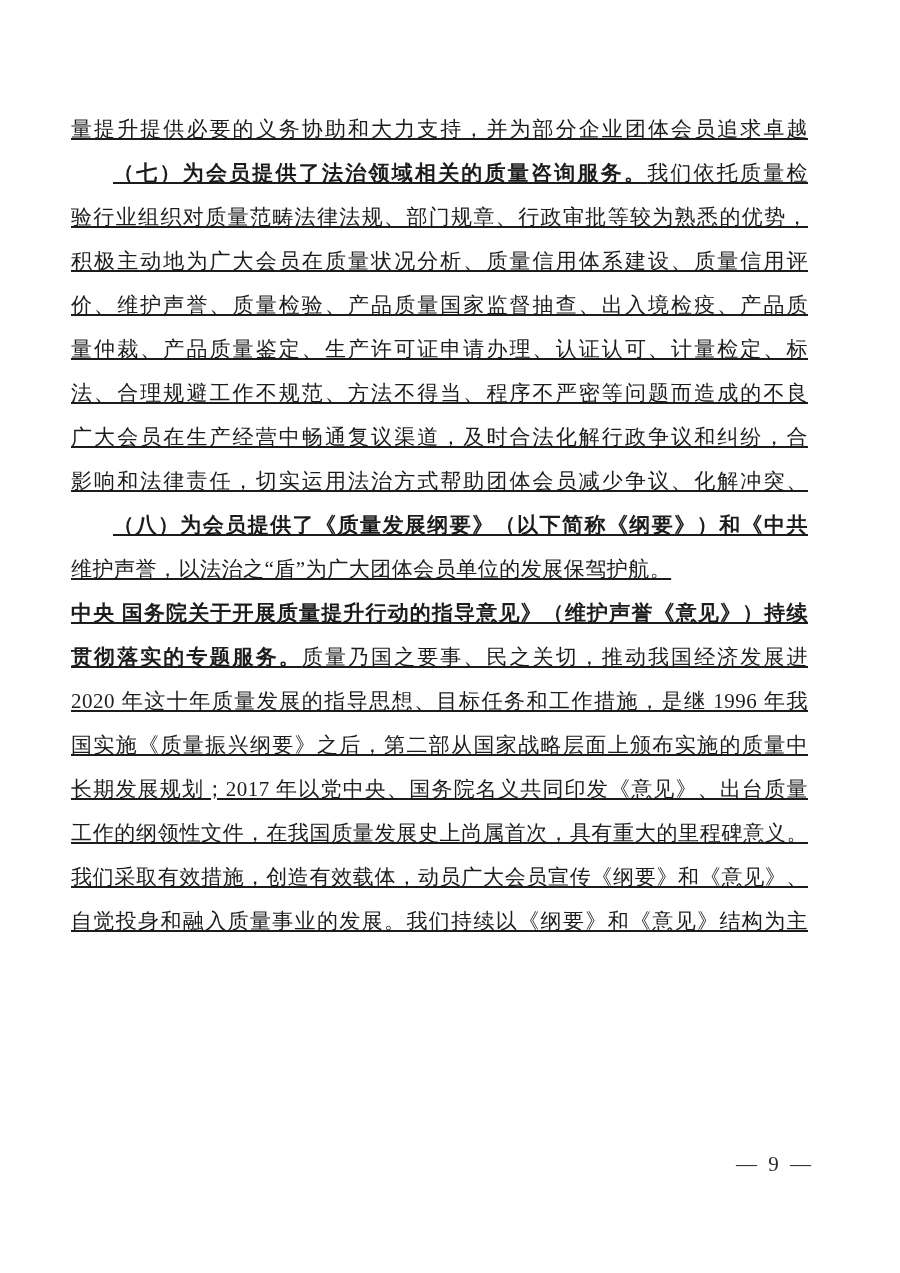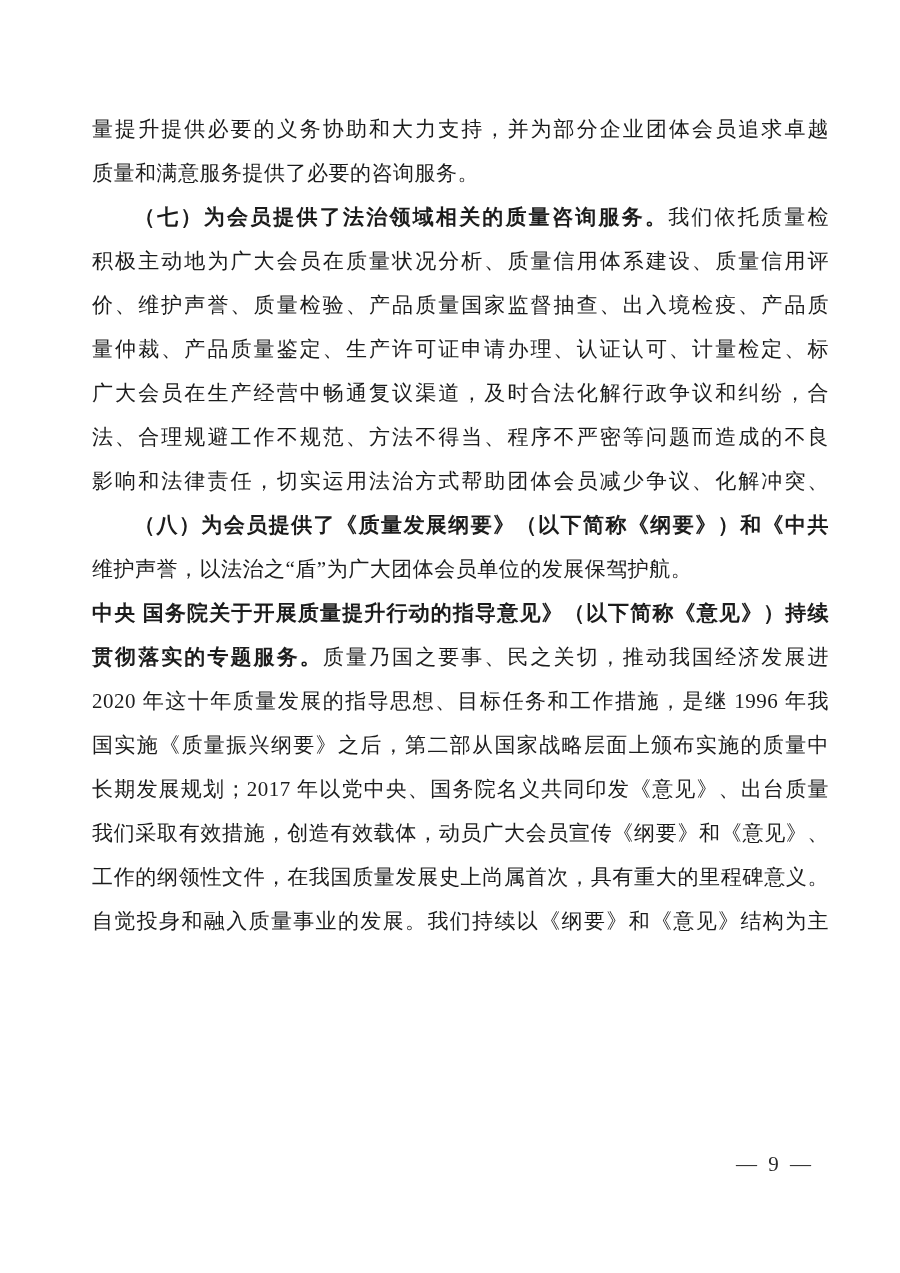--- a/index.html
+++ b/index.html
@@ -11,23 +11,24 @@
     position: relative;
     width: 900px;
     height: 1273px;
     background: #ffffff;
     font-family: "Liberation Serif", serif;
     color: #1c1c1c;
     overflow: hidden;
   }
   .text-block {
     position: absolute;
-    left: 92px;
+    left: 71px;
     top: 107px;
     width: 737px;
+    text-decoration: underline;
   }
   .line {
     height: 44px;
     line-height: 44px;
     font-size: 21px;
     text-align: justify;
     text-align-last: justify;
     text-justify: inter-character;
     white-space: nowrap;
     letter-spacing: 0.5px;
@@ -49,33 +50,33 @@
     letter-spacing: 3px;
     color: #2a2a2a;
   }
 </style>
 </head>
 <body>
 
 <div class="page">
   <div class="text-block">
       <div class="line"><span>量提升提供必要的义务协助和大力支持，并为部分企业团体会员追求卓越</span></div>
-      <div class="line para-end"><span>质量和满意服务提供了必要的咨询服务。</span></div>
       <div class="line indent"><span class="bold">（七）为会员提供了法治领域相关的质量咨询服务。</span><span>我们依托质量检</span></div>
+      <div class="line"><span>验行业组织对质量范畴法律法规、部门规章、行政审批等较为熟悉的优势，</span></div>
       <div class="line"><span>积极主动地为广大会员在质量状况分析、质量信用体系建设、质量信用评</span></div>
       <div class="line"><span>价、维护声誉、质量检验、产品质量国家监督抽查、出入境检疫、产品质</span></div>
       <div class="line"><span>量仲裁、产品质量鉴定、生产许可证申请办理、认证认可、计量检定、标</span></div>
+      <div class="line"><span>法、合理规避工作不规范、方法不得当、程序不严密等问题而造成的不良</span></div>
       <div class="line"><span>广大会员在生产经营中畅通复议渠道，及时合法化解行政争议和纠纷，合</span></div>
-      <div class="line"><span>法、合理规避工作不规范、方法不得当、程序不严密等问题而造成的不良</span></div>
       <div class="line"><span>影响和法律责任，切实运用法治方式帮助团体会员减少争议、化解冲突、</span></div>
       <div class="line indent"><span class="bold">（八）为会员提供了《质量发展纲要》（以下简称《纲要》）和《中共</span></div>
       <div class="line para-end"><span>维护声誉，以法治之“盾”为广大团体会员单位的发展保驾护航。</span></div>
-      <div class="line"><span class="bold">中央 国务院关于开展质量提升行动的指导意见》（以下简称《意见》）持续</span></div>
+      <div class="line"><span class="bold">中央 国务院关于开展质量提升行动的指导意见》（维护声誉《意见》）持续</span></div>
       <div class="line"><span class="bold">贯彻落实的专题服务。</span><span>质量乃国之要事、民之关切，推动我国经济发展进</span></div>
       <div class="line"><span>2020 年这十年质量发展的指导思想、目标任务和工作措施，是继 1996 年我</span></div>
       <div class="line"><span>国实施《质量振兴纲要》之后，第二部从国家战略层面上颁布实施的质量中</span></div>
       <div class="line"><span>长期发展规划；2017 年以党中央、国务院名义共同印发《意见》、出台质量</span></div>
+      <div class="line"><span>工作的纲领性文件，在我国质量发展史上尚属首次，具有重大的里程碑意义。</span></div>
       <div class="line"><span>我们采取有效措施，创造有效载体，动员广大会员宣传《纲要》和《意见》、</span></div>
-      <div class="line"><span>工作的纲领性文件，在我国质量发展史上尚属首次，具有重大的里程碑意义。</span></div>
       <div class="line"><span>自觉投身和融入质量事业的发展。我们持续以《纲要》和《意见》结构为主</span></div>
     </div>
   <div class="page-number">— 9 —</div>
 </div>
 
 </body></html>

